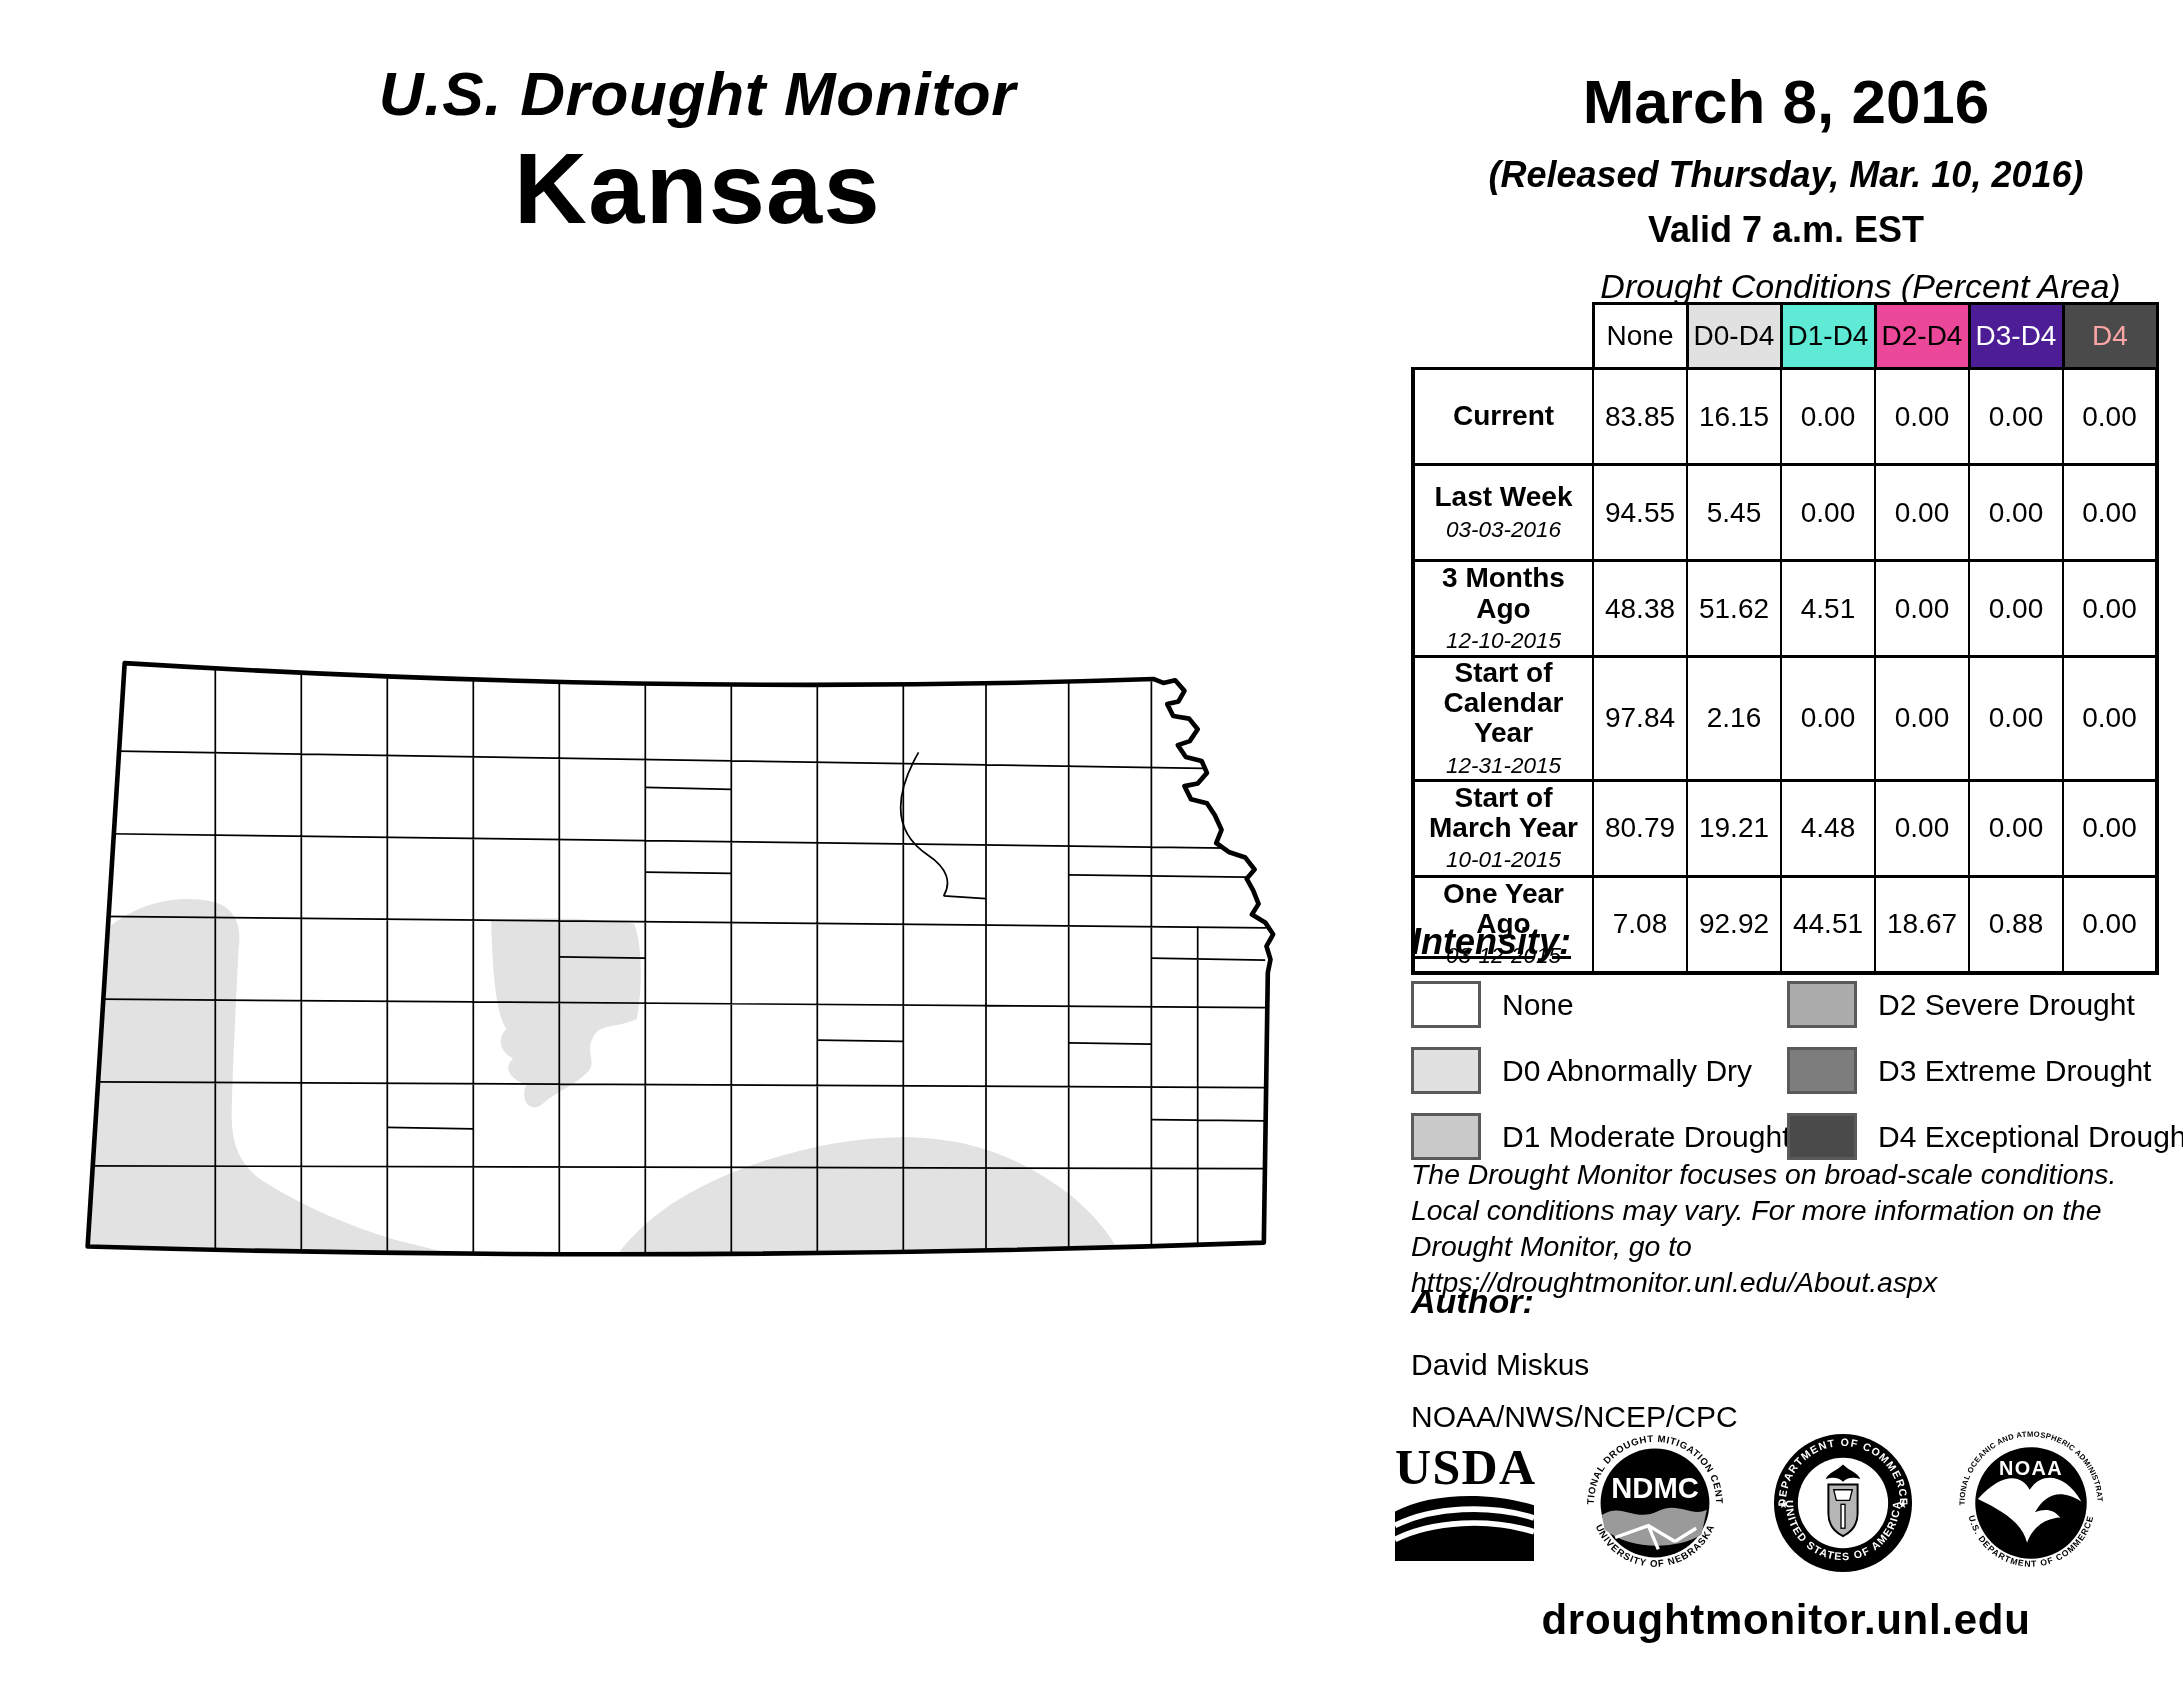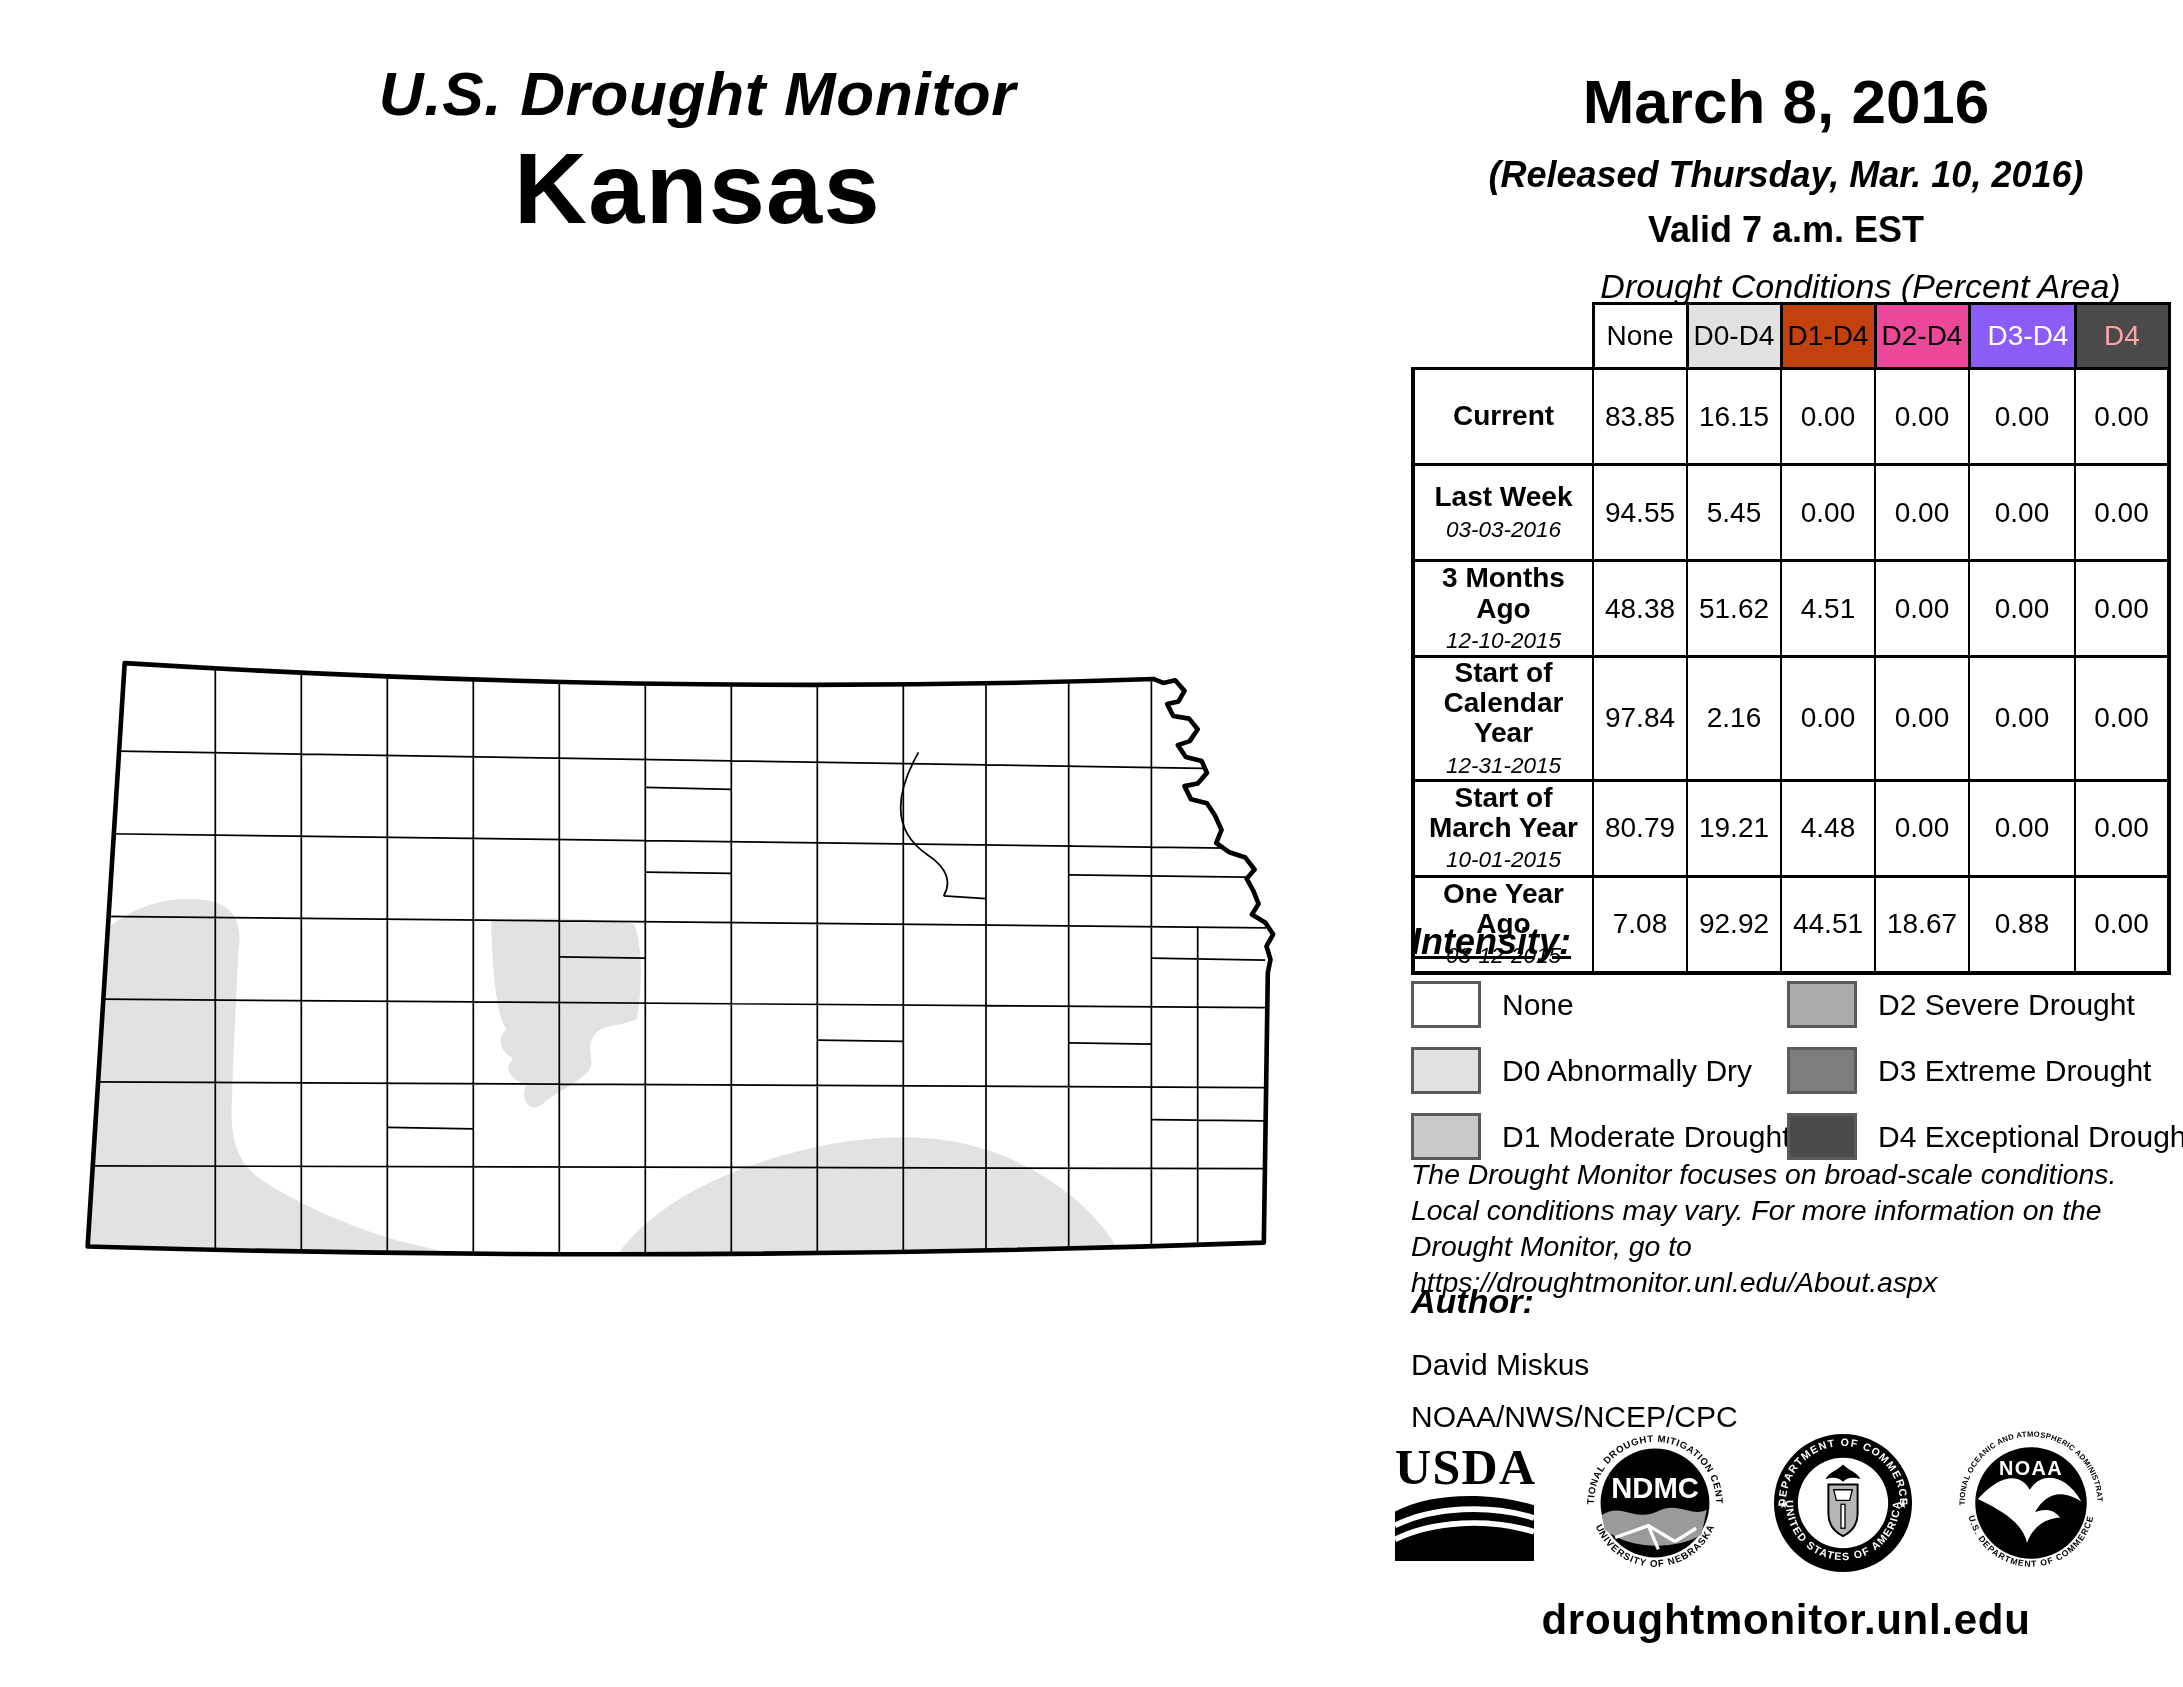--- a/index.html
+++ b/index.html
@@ -87,23 +87,23 @@
 </div>
 
 <div class="abs" id="table-title">Drought Conditions (Percent Area)</div>
 
 <table class="abs" id="cond-table">
   <thead>
     <tr>
       <th class="corner"></th>
       <th style="background-color: rgb(255, 255, 255); color: rgb(0, 0, 0);">None</th>
       <th style="background-color: rgb(225, 225, 225); color: rgb(0, 0, 0);">D0-D4</th>
-      <th style="background-color: #c2410c; color: rgb(0, 0, 0); margin-left: 36px;">D1-D4</th>
+      <th style="background-color: #5eead4; color: rgb(0, 0, 0); margin-left: 36px;">D1-D4</th>
       <th style="background-color: #ec4899; color: rgb(0, 0, 0);">D2-D4</th>
-      <th style="background-color: #8b5cf6; color: rgb(255, 255, 255); padding-left: 12px;">D3-D4</th>
+      <th style="background-color: #4c1d95; color: rgb(255, 255, 255);">D3-D4</th>
       <th style="background-color: rgb(74, 74, 74); color: #fca5a5; margin-left: 32px;">D4</th>
     </tr>
   </thead>
   <tbody>
     <tr>
       <th>
         <div class="rlabel">Current</div>
 
       </th>
       <td>83.85</td>

